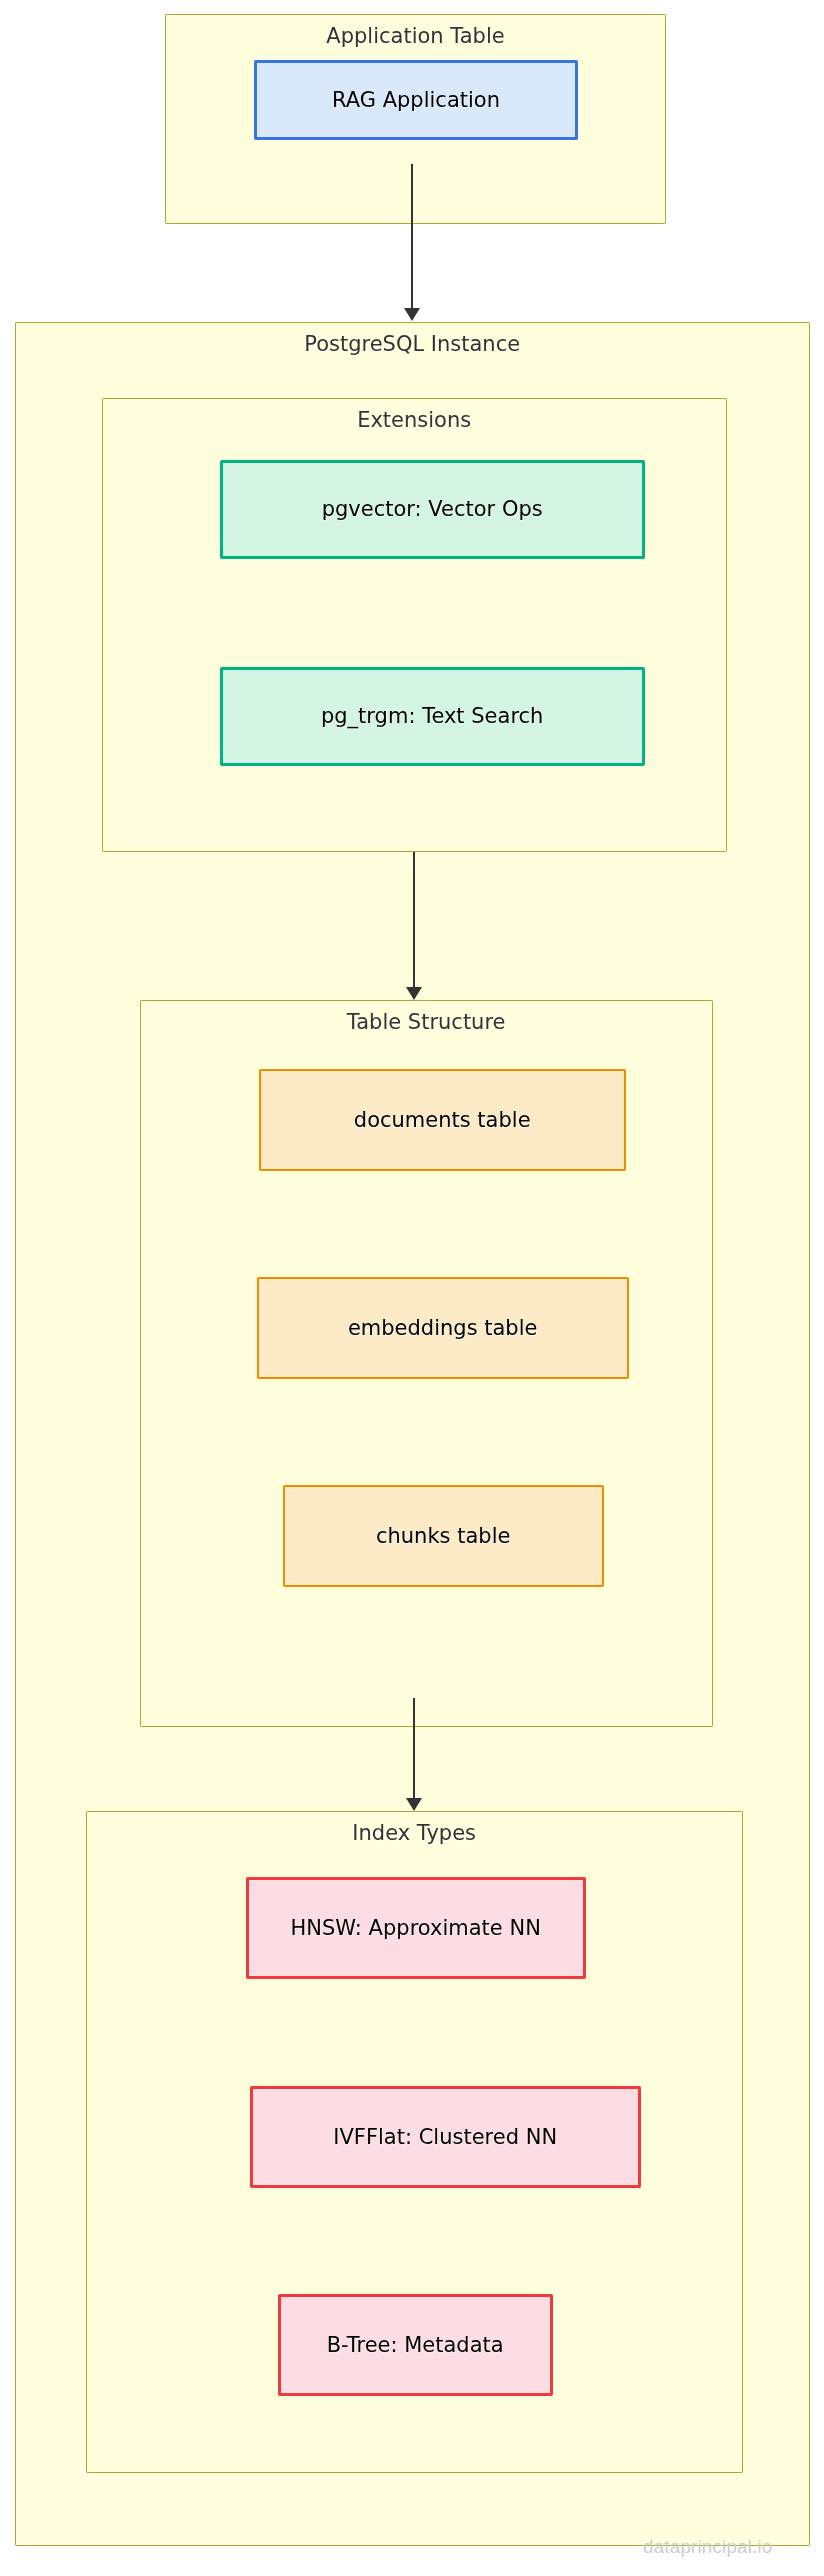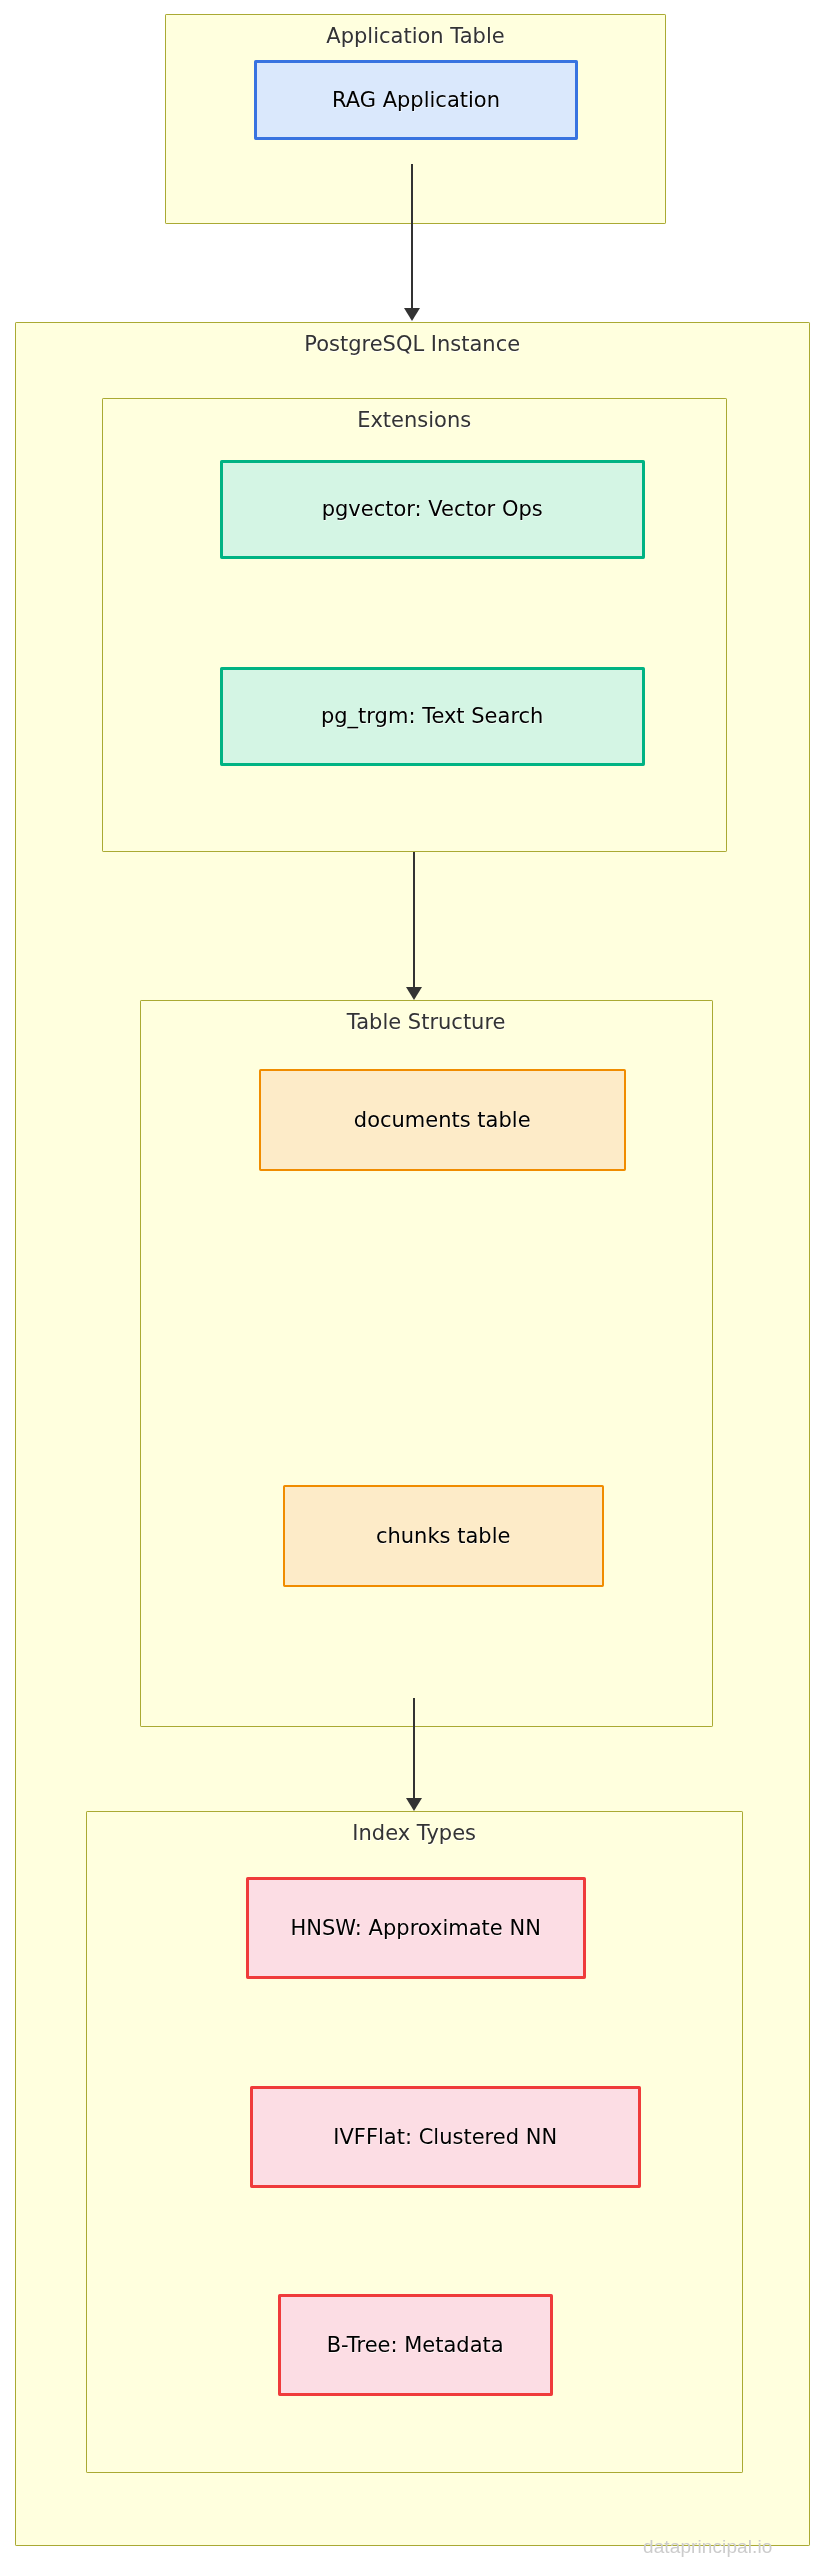--- a/index.html
+++ b/index.html
@@ -128,20 +128,23 @@
     <div class="arrow" style="left:390px; top:529px; width:16px; height:148px;">
       <div class="arrow-line" style="height:135px;"></div>
       <div class="arrow-head"></div>
     </div>
 
     <div class="subgraph" style="left:112px; top:677px; width:573px; height:727px;margin-left:12px;">
       <div class="subgraph-title" style="top:10.2px;">Table Structure</div>
       <div class="node orange" style="left:118px; top:68px; width:367px; height:102px;">
         <span class="node-label">documents table</span>
       </div>
+      <div class="node orange" style="left:116px; top:276px; width:372px; height:102px;">
+        <span class="node-label">embeddings table</span>
+      </div>
       <div class="node orange" style="left:142px; top:484px; width:321px; height:102px;">
         <span class="node-label">chunks table</span>
       </div>
     </div>
 
     <div class="arrow" style="left:390px; top:1375px; width:16px; height:113px;">
       <div class="arrow-line" style="height:100px;"></div>
       <div class="arrow-head"></div>
     </div>
 

